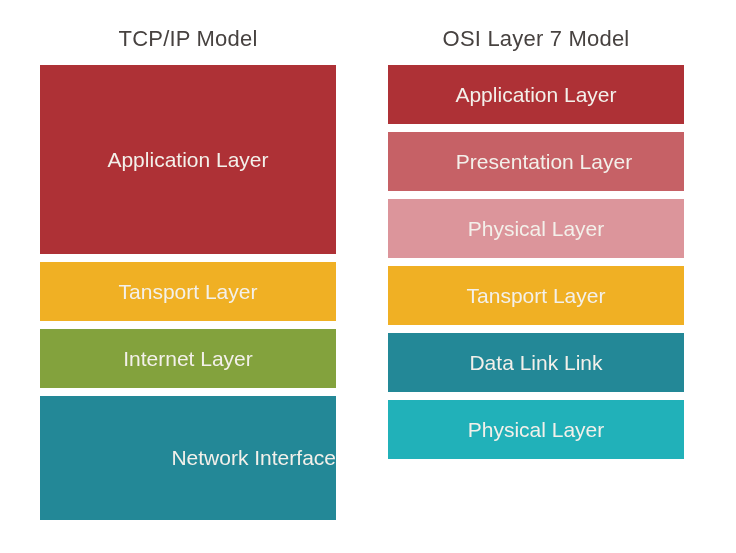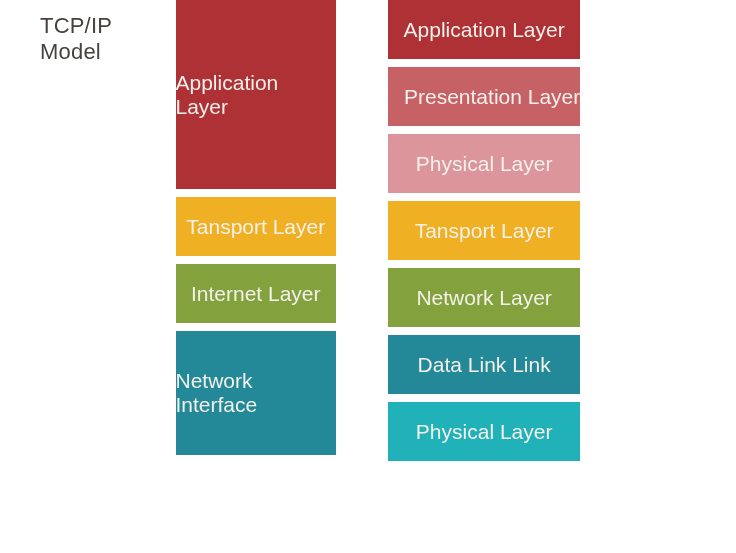--- a/index.html
+++ b/index.html
@@ -13,21 +13,21 @@
     width: 736px;
     height: 553px;
     background: #ffffff;
     overflow: hidden;
   }
   .column {
     position: absolute;
     top: 0;
     width: 296px;
     display: flex;
-    flex-direction: row;
+    flex-direction: column;
   }
   .column.left  { left: 40px; }
   .column.right { left: 388px; }
   .col-title {
     height: 34px;
     margin-top: 22px;
     margin-bottom: 9px;
     display: flex;
     align-items: center;
     justify-content: center;
@@ -68,36 +68,34 @@
       <div class="layer" style="background: rgb(131, 162, 61); color: rgb(243, 240, 234);">
         <span>Internet Layer</span>
       </div>
       <div class="layer span2" style="background: rgb(35, 136, 151); color: rgb(243, 240, 234);">
         <span>Network Interface</span>
       </div>
     </div>
   </div>
 
   <div class="column right">
+    <div class="col-title" style="color: rgb(71, 66, 64);">OSI Layer 7 Model</div>
     <div class="stack">
       <div class="layer" style="background: rgb(174, 49, 54); color: rgb(243, 240, 234);">
         <span>Application Layer</span>
       </div>
       <div class="layer" style="background: rgb(198, 97, 102); color: rgb(243, 240, 234); padding-left: 16px;">
         <span>Presentation Layer</span>
       </div>
       <div class="layer" style="background: rgb(220, 149, 155); color: rgb(243, 240, 234);">
         <span>Physical Layer</span>
       </div>
       <div class="layer" style="background: rgb(240, 176, 36); color: rgb(243, 240, 234);">
         <span>Tansport Layer</span>
       </div>
-      <div class="layer" style="background: rgb(131, 162, 61); color: rgb(243, 240, 234);">
-        <span>Network Layer</span>
-      </div>
       <div class="layer" style="background: rgb(35, 136, 151); color: rgb(243, 240, 234);">
         <span>Data Link Link</span>
       </div>
       <div class="layer" style="background: rgb(33, 177, 185); color: rgb(243, 240, 234);">
         <span>Physical Layer</span>
       </div>
     </div>
   </div>
 
 </div>

